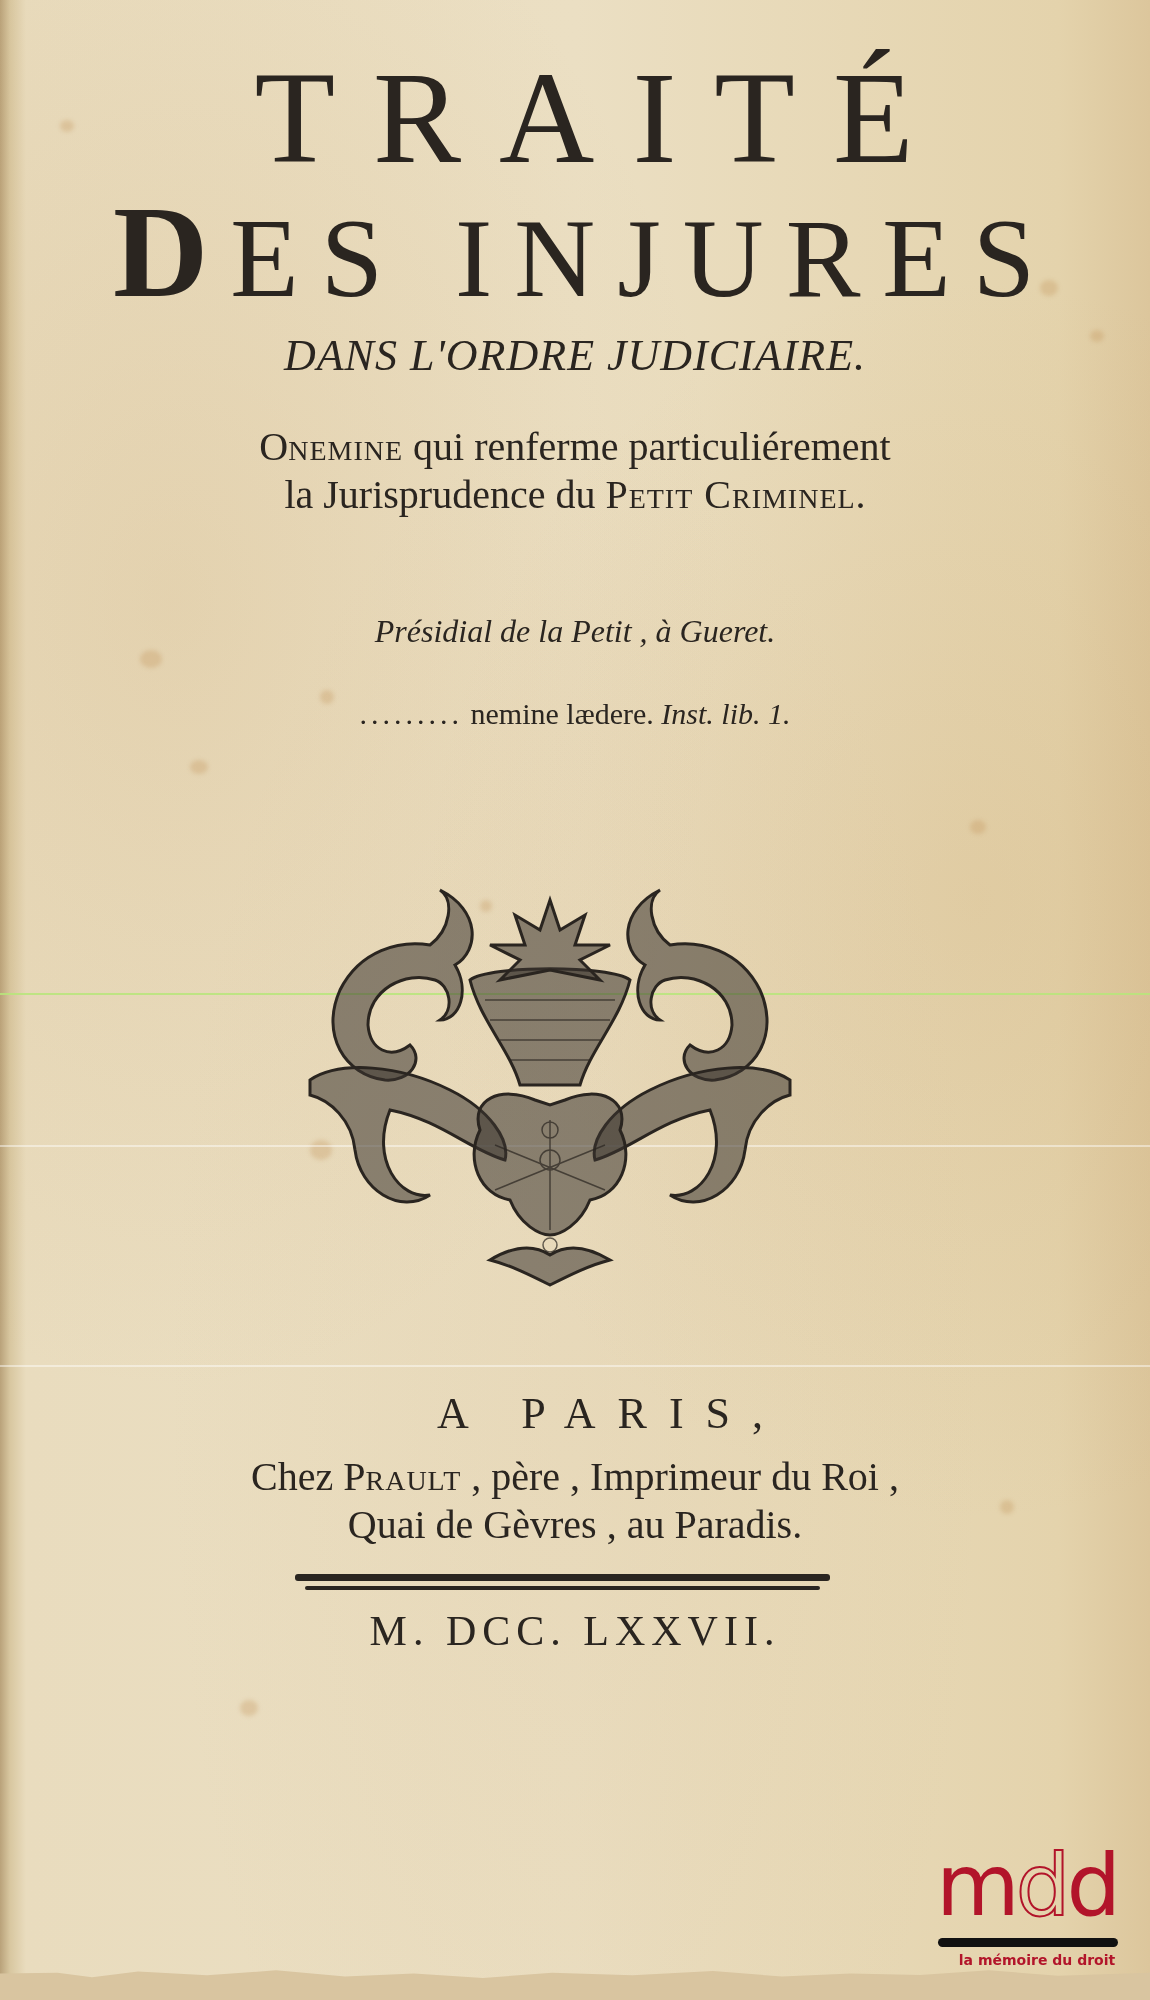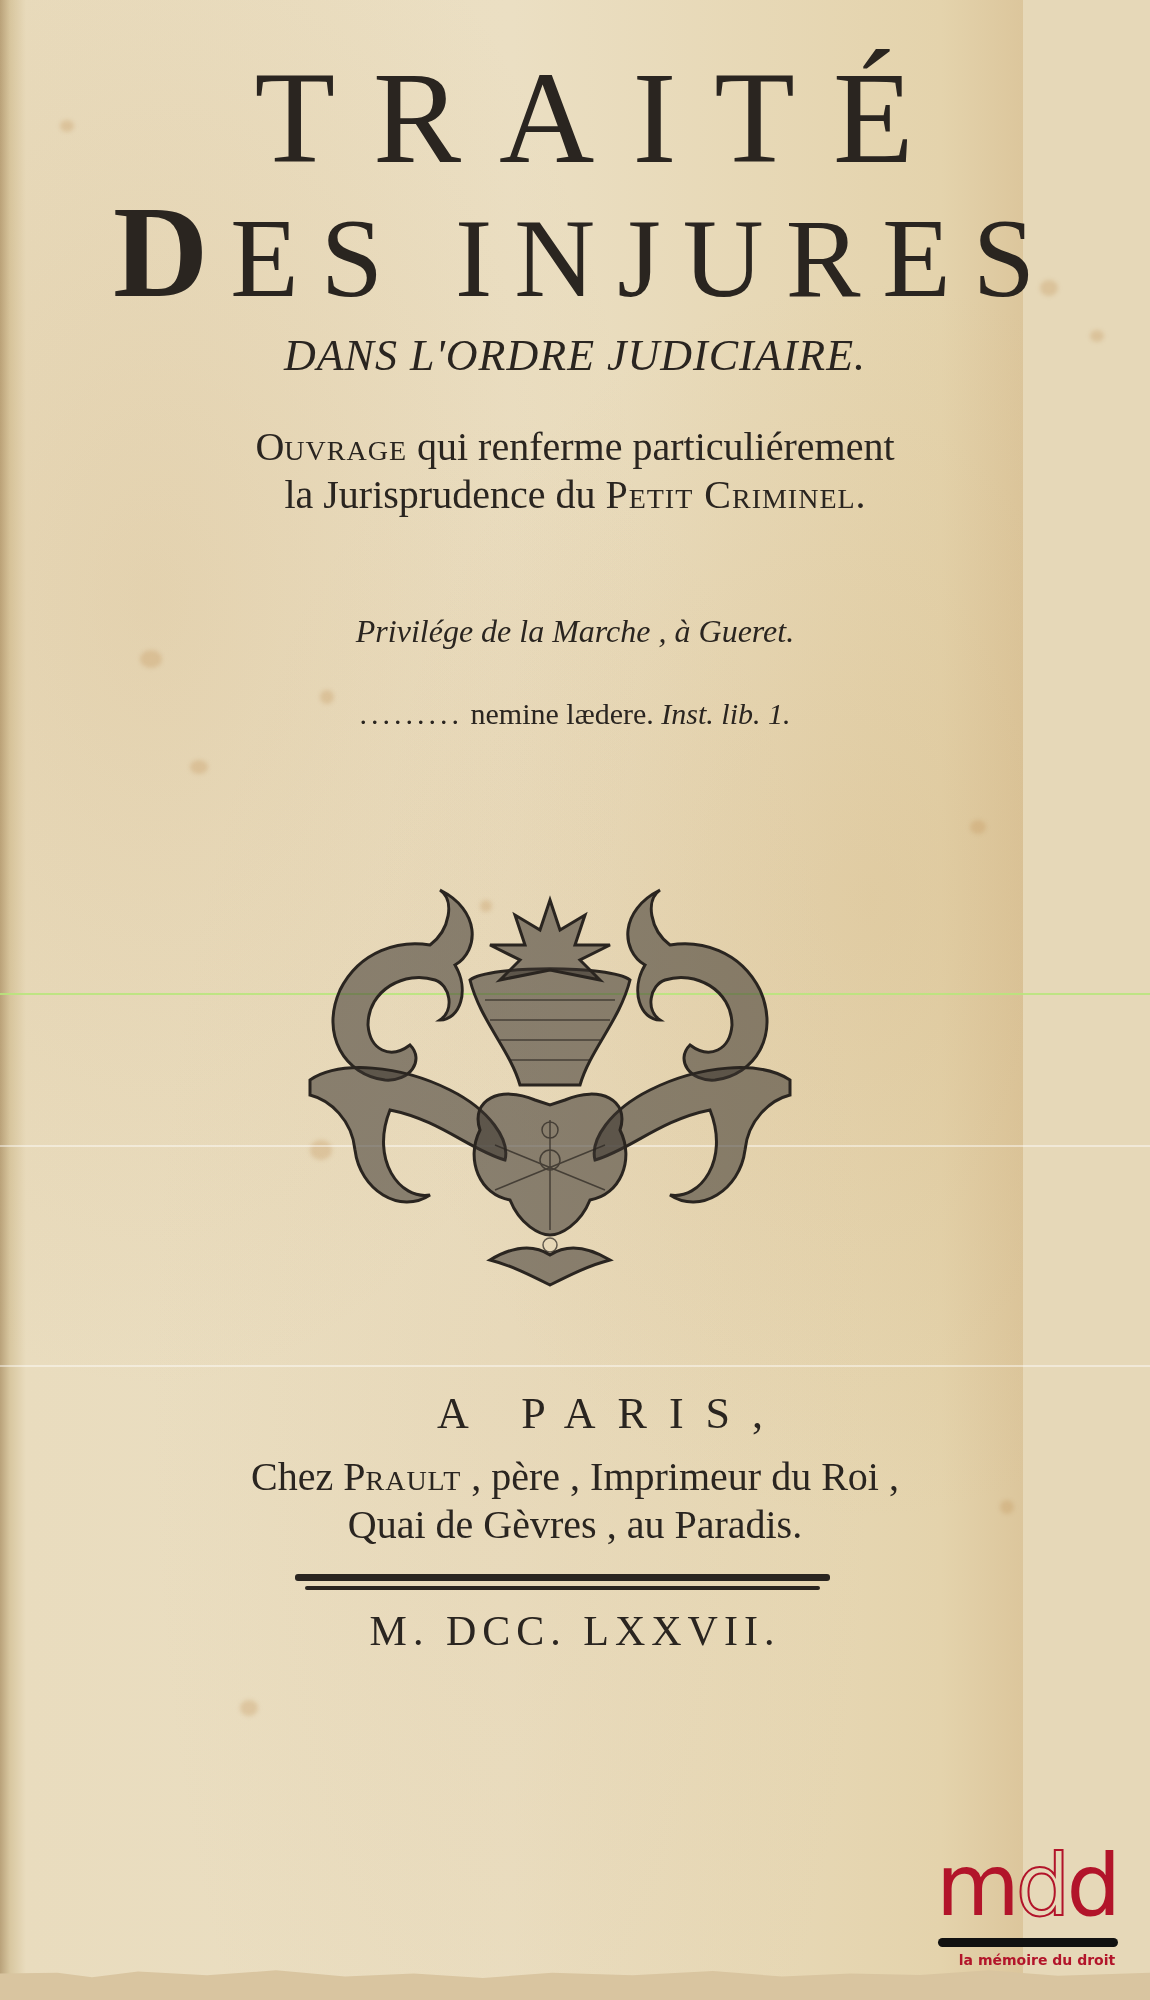--- a/index.html
+++ b/index.html
@@ -1,21 +1,21 @@
 <!DOCTYPE html>
 <html><head>
 <meta charset="utf-8">
 <style>
   html, body { margin: 0; padding: 0; }
   body {
     width: 1150px; height: 2000px; overflow: hidden; position: relative;
     background: #e6d8b8;
   }
   .page {
-    position: absolute; left: 0; top: 0; width: 1023px; height: 2000px;
+    position: absolute; left: 0; top: 0; width: 1150px; height: 2000px;
     background:
       radial-gradient(ellipse at 15% 30%, rgba(200,160,100,0.18) 0%, rgba(0,0,0,0) 40%),
       radial-gradient(ellipse at 85% 45%, rgba(200,160,100,0.18) 0%, rgba(0,0,0,0) 40%),
       radial-gradient(ellipse at 50% 70%, rgba(210,180,130,0.15) 0%, rgba(0,0,0,0) 50%),
       linear-gradient(90deg, #b9a27a 0px, #d8c7a0 10px, #e9dcbe 26px, #ebdfc3 50%, #e4d3ac 92%, #dcc69c 100%);
   }
   .spot { position: absolute; border-radius: 50%; background: rgba(190,140,80,0.28); filter: blur(2px); }
   .torn-bottom {
     position: absolute; left: 0; bottom: 0; width: 1150px; height: 38px;
     background: #d9c5a0;
@@ -86,27 +86,27 @@
   <div class="scanline2" style="top:1145px;"></div>
   <div class="scanline2" style="top:1365px;"></div>
 
   <div class="line title-1">TRAITÉ</div>
   <div class="line title-2">
     <span class="big">D</span><span>ES INJURES</span>
   </div>
   <div class="line subtitle">DANS L'ORDRE JUDICIAIRE.</div>
 
   <div class="line desc-1">
-    <span>O</span><span class="sc">uvrage</span><span> qui renferme particuliérement</span>
+    <span>O</span><span class="sc">nemine</span><span> qui renferme particuliérement</span>
   </div>
   <div class="line desc-2">
     <span>la Jurisprudence du </span><span class="sc">Petit Criminel</span><span>.</span>
   </div>
 
-  <div class="line author-2">Privilége de la Marche , à Gueret.</div>
+  <div class="line author-2">Présidial de la Petit , à Gueret.</div>
 
   <div class="line epigraph">
     <span class="dots">.........</span><span> nemine lædere. </span><span class="it">Inst. lib. 1.</span>
   </div>
 
   <svg class="ornament" viewBox="0 0 520 440">
     <g fill="#3a3530" stroke="#2a2520" stroke-width="3" fill-opacity="0.55">
 
       <path d="M150 30 C165 40 160 70 140 85 C110 80 70 90 50 130 C30 175 55 215 95 220 C120 222 135 200 120 185 C100 200 80 190 78 165 C78 130 115 110 145 120 C160 125 165 150 150 160 C170 160 180 130 165 105 C190 90 190 50 150 30 Z"></path>
       <path d="M20 220 C50 200 110 205 160 230 C200 250 220 280 215 300 C180 290 150 260 100 250 C80 300 110 340 140 335 C110 355 70 330 65 290 C62 260 40 240 20 235 Z"></path>

